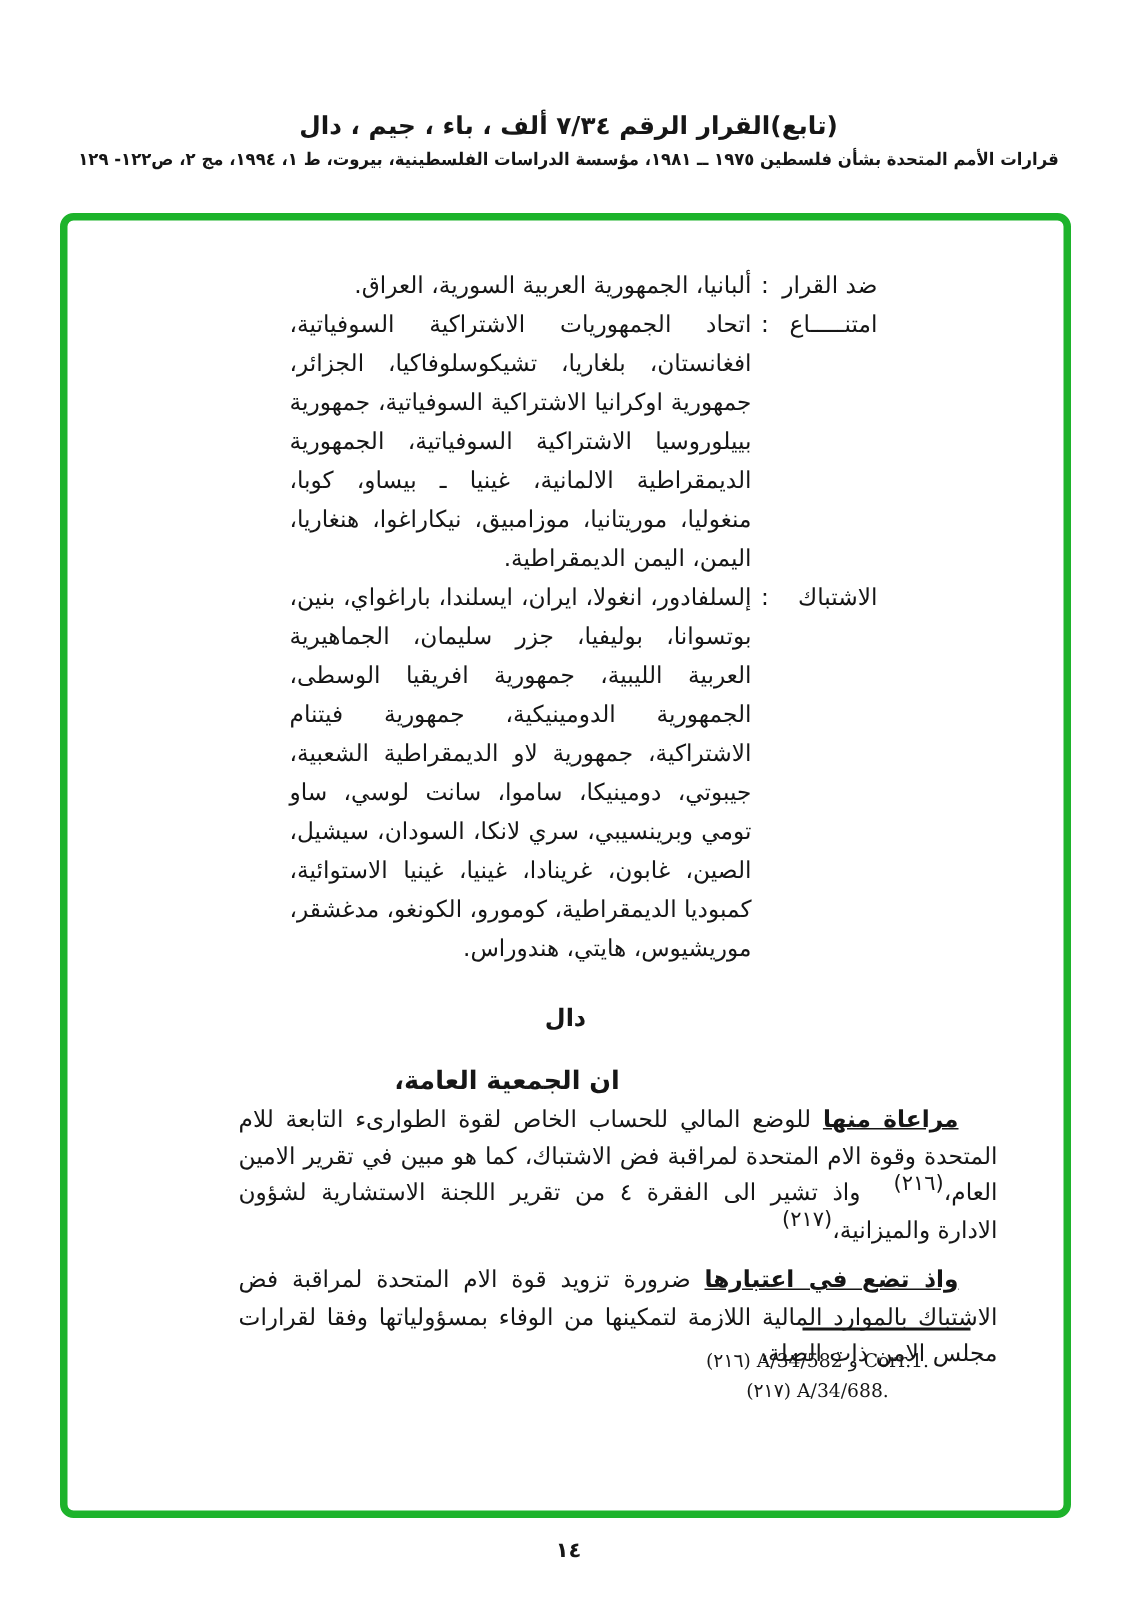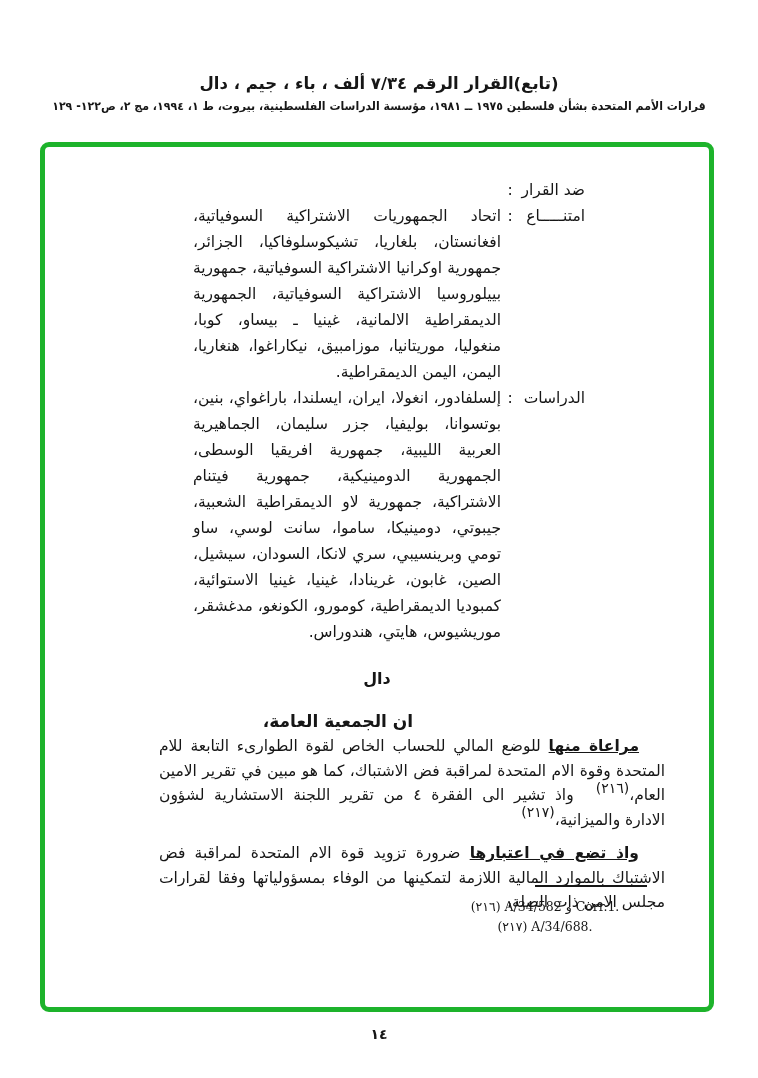--- a/index.html
+++ b/index.html
@@ -95,30 +95,31 @@
     <div class="citation">قرارات الأمم المتحدة بشأن فلسطين ١٩٧٥ ــ ١٩٨١، مؤسسة الدراسات الفلسطينية، بيروت، ط ١، ١٩٩٤، مج ٢، ص١٢٢- ١٢٩</div>
   </div>
 
   <div class="green-box">
 
     <div class="voting">
 
       <div class="vote-row">
         <span class="vote-label">ضد القرار</span>
         <span class="vote-colon">:</span>
+        <span class="vote-text">ألبانيا، الجمهورية العربية السورية، العراق.</span>
       </div>
 
       <div class="vote-row">
         <span class="vote-label">امتنـــــاع</span>
         <span class="vote-colon">:</span>
         <span class="vote-text">اتحاد الجمهوريات الاشتراكية السوفياتية، افغانستان، بلغاريا، تشيكوسلوفاكيا، الجزائر، جمهورية اوكرانيا الاشتراكية السوفياتية، جمهورية بييلوروسيا الاشتراكية السوفياتية، الجمهورية الديمقراطية الالمانية، غينيا ـ بيساو، كوبا، منغوليا، موريتانيا، موزامبيق، نيكاراغوا، هنغاريا، اليمن، اليمن الديمقراطية.</span>
       </div>
 
       <div class="vote-row">
-        <span class="vote-label">الدراسات</span>
+        <span class="vote-label">الاشتباك</span>
         <span class="vote-colon">:</span>
         <span class="vote-text">إلسلفادور، انغولا، ايران، ايسلندا، باراغواي، بنين، بوتسوانا، بوليفيا، جزر سليمان، الجماهيرية العربية الليبية، جمهورية افريقيا الوسطى، الجمهورية الدومينيكية، جمهورية فيتنام الاشتراكية، جمهورية لاو الديمقراطية الشعبية، جيبوتي، دومينيكا، ساموا، سانت لوسي، ساو تومي وبرينسيبي، سري لانكا، السودان، سيشيل، الصين، غابون، غرينادا، غينيا، غينيا الاستوائية، كمبوديا الديمقراطية، كومورو، الكونغو، مدغشقر، موريشيوس، هايتي، هندوراس.</span>
       </div>
 
     </div>
 
     <div class="section-heading">دال</div>
 
     <div class="opening">ان الجمعية العامة،</div>
 

